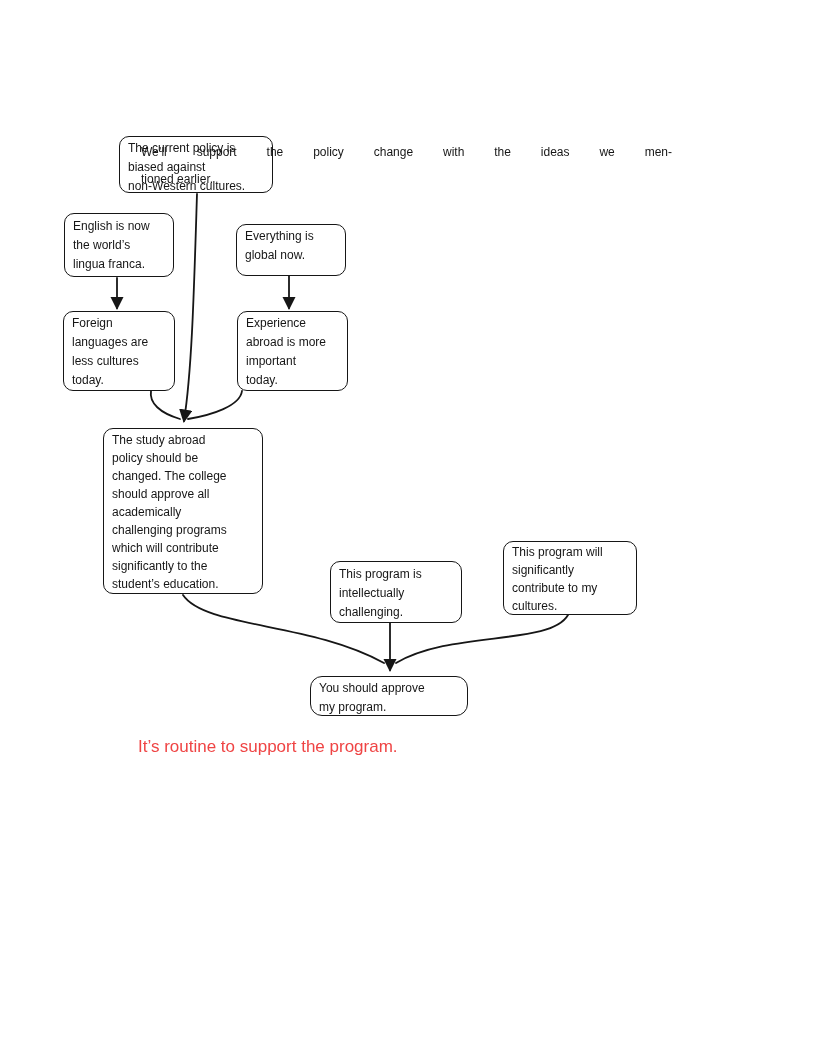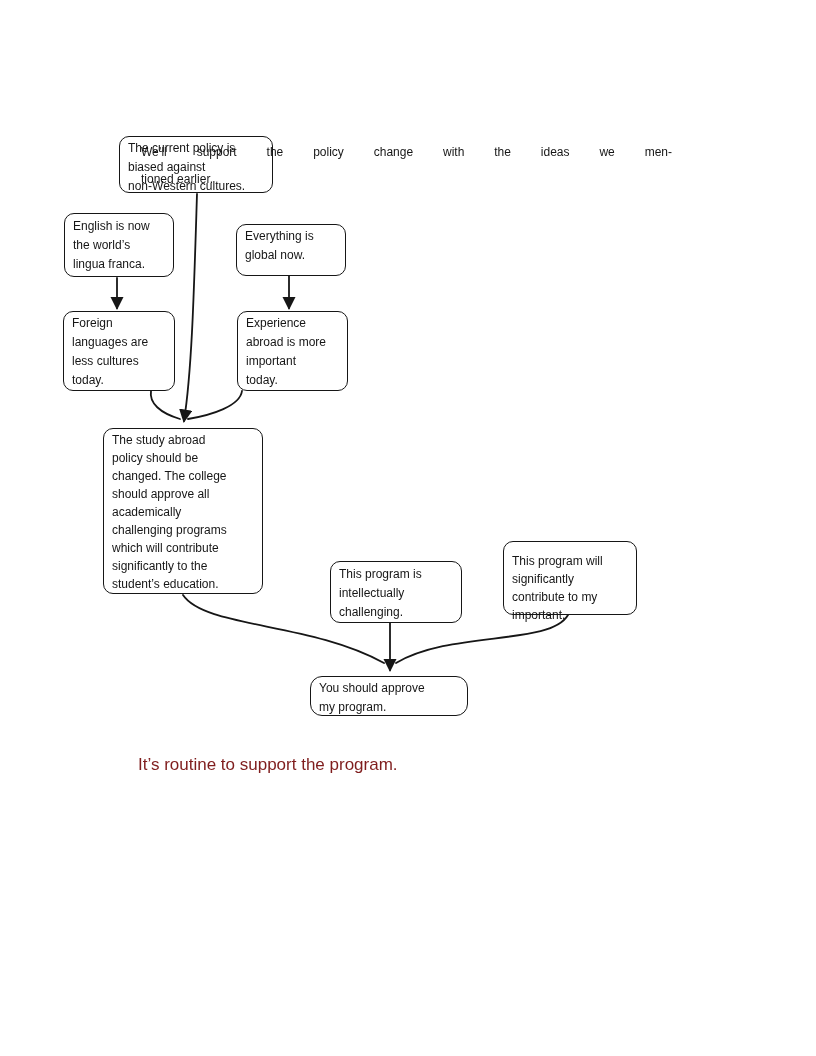--- a/index.html
+++ b/index.html
@@ -33,21 +33,21 @@
   }
   .node .ln { white-space: nowrap; }
   .node .italic { }
   .node-current-policy { left: 119px; top: 136px; width: 154px; height: 57px; }
   .node-english       { left: 64px;  top: 213px; width: 110px; height: 64px; padding-top: 3px; }
   .node-everything    { left: 236px; top: 224px; width: 110px; height: 52px; }
   .node-foreign       { left: 63px;  top: 311px; width: 112px; height: 80px; }
   .node-experience    { left: 237px; top: 311px; width: 111px; height: 80px; }
   .node-central       { left: 103px; top: 428px; width: 160px; height: 166px; line-height: 18px; }
   .node-challenging   { left: 330px; top: 545px; width: 132px; height: 62px; padding-top: 3px; margin-top: 16px; }
-  .node-education     { left: 503px; top: 541px; width: 134px; height: 74px; line-height: 18px; padding-top: 10px; }
+  .node-education     { left: 503px; top: 541px; width: 134px; height: 74px; line-height: 18px; padding-top: 1px; }
   .node-approve       { left: 310px; top: 676px; width: 158px; height: 40px; border-radius: 12px; }
   .overlay-line {
     position: absolute;
     z-index: 3;
     font-size: 12px;
     line-height: 27px;
     white-space: nowrap;
     color: #161616;
   }
   .par-line1 {
@@ -58,22 +58,21 @@
     text-align-last: justify;
   }
   .par-line2 { left: 141px; top: 166px; }
   .footer-text {
     position: absolute;
     left: 138px; top: 733px;
     z-index: 2;
     font-size: 17px;
     line-height: 27px;
     white-space: nowrap;
-    color: #7f1d1d;
-    margin-top: 18px;
+    color: #ef4444;
   }
 </style>
 </head>
 <body>
 
 <div class="page">
 
   <svg class="connector-layer" viewBox="0 0 816 1056" xmlns="http://www.w3.org/2000/svg">
     <defs>
       <marker id="arw" viewBox="0 0 10 10" refX="8.5" refY="5" markerWidth="7.5" markerHeight="7.5" orient="auto-start-reverse">
@@ -136,21 +135,21 @@
   <div class="node node-challenging">
     <div class="ln">This program is</div>
     <div class="ln">intellectually</div>
     <div class="ln">challenging.</div>
   </div>
 
   <div class="node node-education">
     <div class="ln">This program will</div>
     <div class="ln">significantly</div>
     <div class="ln">contribute to my</div>
-    <div class="ln">important.</div>
+    <div class="ln">cultures.</div>
   </div>
 
   <div class="node node-approve">
     <div class="ln">You should approve</div>
     <div class="ln">my program.</div>
   </div>
 
   <div class="overlay-line par-line1">We’ll support the policy change with the ideas we men-</div>
   <div class="overlay-line par-line2">tioned earlier.</div>
 

